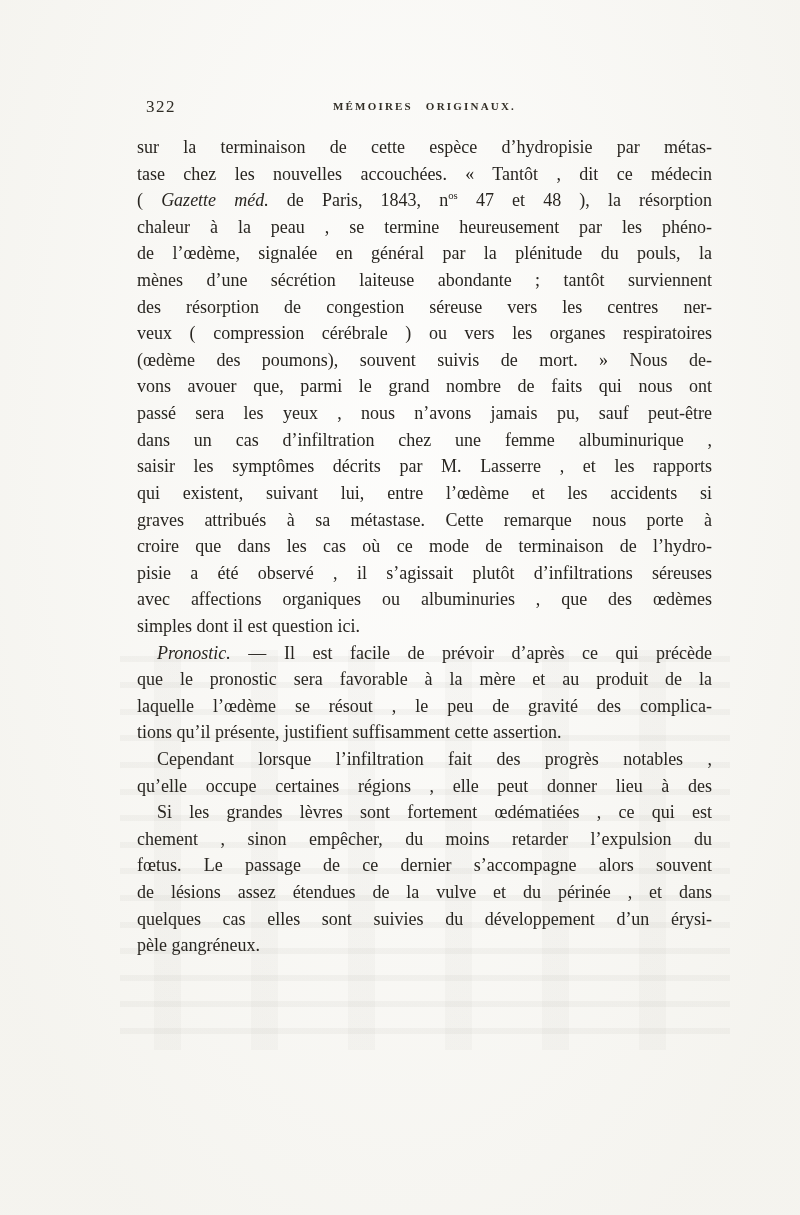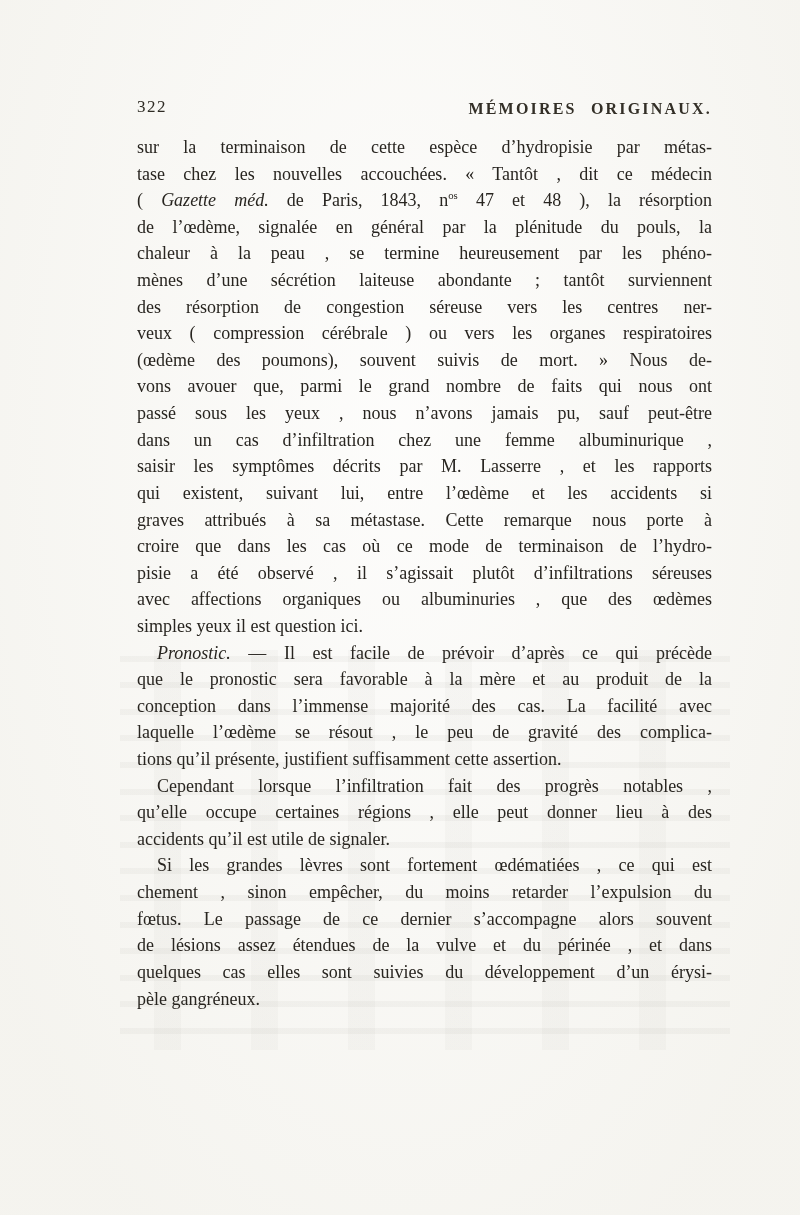--- a/index.html
+++ b/index.html
@@ -8,33 +8,33 @@
     width: 800px;
     height: 1215px;
     background-color: #faf9f6;
     background-image: radial-gradient(ellipse at 50% 35%, rgba(255,255,255,0.6) 0%, rgba(244,243,238,0.9) 85%);
     overflow: hidden;
     font-family: "Liberation Serif", "DejaVu Serif", serif;
     color: #2a2721;
   }
   .pagenum {
     position: absolute;
-    left: 137px;
+    left: 146px;
     top: 97px;
     font-size: 17px;
     letter-spacing: 1.5px;
     color: #2e2b24;
   }
   .runhead {
     position: absolute;
     left: 137px;
     top: 100px;
     width: 575px;
-    text-align: right;
-    font-size: 16px;
+    text-align: center;
+    font-size: 11px;
     font-weight: bold;
     letter-spacing: 2.2px;
     word-spacing: 8px;
     color: #332f27;
   }
   .bodytext {
     position: absolute;
     left: 137px;
     top: 134px;
     width: 575px;
@@ -76,44 +76,42 @@
 <body>
 
 <div class="page">
   <span class="pagenum">322</span>
   <span class="runhead">MÉMOIRES ORIGINAUX.</span>
   <div class="ghost"></div>
   <div class="bodytext" id="body-text">
       <div class="line"><span>sur la terminaison de cette espèce d’hydropisie par métas-</span></div>
       <div class="line"><span>tase chez les nouvelles accouchées. « Tantôt , dit ce médecin</span></div>
       <div class="line"><span>( </span><i>Gazette méd.</i><span> de Paris, 1843, n</span><sup>os</sup><span> 47 et 48 ), la résorption</span></div>
+      <div class="line"><span>chaleur à la peau , se termine heureusement par les phéno-</span></div>
       <div class="line"><span>de l’œdème, signalée en général par la plénitude du pouls, la</span></div>
-      <div class="line"><span>chaleur à la peau , se termine heureusement par les phéno-</span></div>
       <div class="line"><span>mènes d’une sécrétion laiteuse abondante ; tantôt surviennent</span></div>
       <div class="line"><span>des résorption de congestion séreuse vers les centres ner-</span></div>
       <div class="line"><span>veux ( compression cérébrale ) ou vers les organes respiratoires</span></div>
       <div class="line"><span>(œdème des poumons), souvent suivis de mort. » Nous de-</span></div>
       <div class="line"><span>vons avouer que, parmi le grand nombre de faits qui nous ont</span></div>
-      <div class="line"><span>passé sous les yeux , nous n’avons jamais pu, sauf peut-être</span></div>
+      <div class="line"><span>passé sera les yeux , nous n’avons jamais pu, sauf peut-être</span></div>
       <div class="line"><span>dans un cas d’infiltration chez une femme albuminurique ,</span></div>
       <div class="line"><span>saisir les symptômes décrits par M. Lasserre , et les rapports</span></div>
       <div class="line"><span>qui existent, suivant lui, entre l’œdème et les accidents si</span></div>
       <div class="line"><span>graves attribués à sa métastase. Cette remarque nous porte à</span></div>
       <div class="line"><span>croire que dans les cas où ce mode de terminaison de l’hydro-</span></div>
       <div class="line"><span>pisie a été observé , il s’agissait plutôt d’infiltrations séreuses</span></div>
       <div class="line"><span>avec affections organiques ou albuminuries , que des œdèmes</span></div>
-      <div class="line last"><span>simples yeux il est question ici.</span></div>
+      <div class="line last"><span>simples dont il est question ici.</span></div>
       <div class="line indent"><i>Pronostic.</i><span> — Il est facile de prévoir d’après ce qui précède</span></div>
       <div class="line"><span>que le pronostic sera favorable à la mère et au produit de la</span></div>
-      <div class="line"><span>conception dans l’immense majorité des cas. La facilité avec</span></div>
       <div class="line"><span>laquelle l’œdème se résout , le peu de gravité des complica-</span></div>
       <div class="line last"><span>tions qu’il présente, justifient suffisamment cette assertion.</span></div>
       <div class="line indent"><span>Cependant lorsque l’infiltration fait des progrès notables ,</span></div>
       <div class="line"><span>qu’elle occupe certaines régions , elle peut donner lieu à des</span></div>
-      <div class="line last"><span>accidents qu’il est utile de signaler.</span></div>
       <div class="line indent"><span>Si les grandes lèvres sont fortement œdématiées , ce qui est</span></div>
       <div class="line"><span>chement , sinon empêcher, du moins retarder l’expulsion du</span></div>
       <div class="line"><span>fœtus. Le passage de ce dernier s’accompagne alors souvent</span></div>
       <div class="line"><span>de lésions assez étendues de la vulve et du périnée , et dans</span></div>
       <div class="line"><span>quelques cas elles sont suivies du développement d’un érysi-</span></div>
       <div class="line last"><span>pèle gangréneux.</span></div>
     </div>
 </div>
 
 </body></html>

